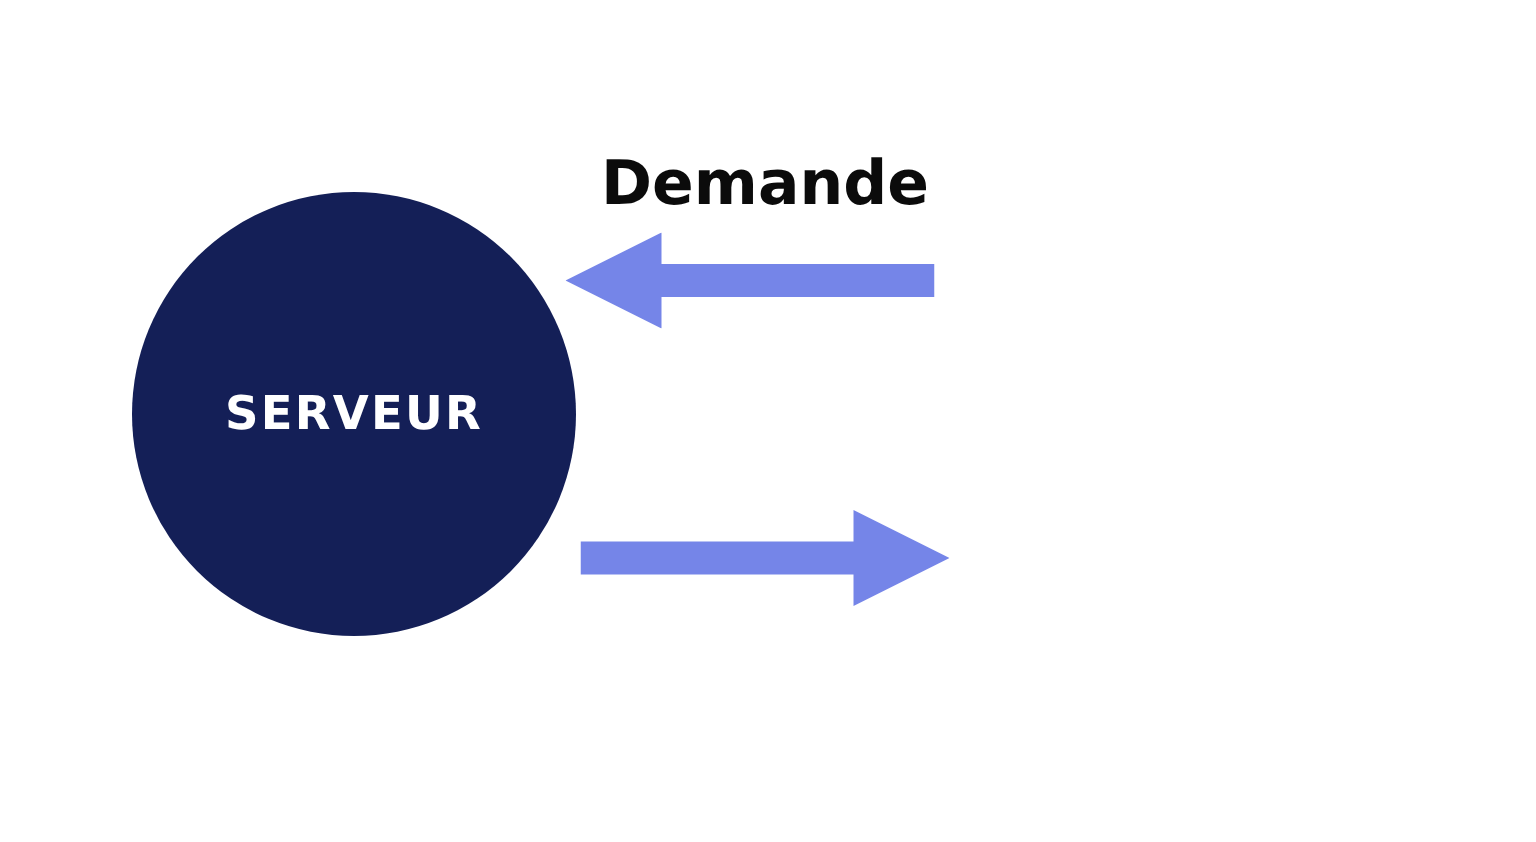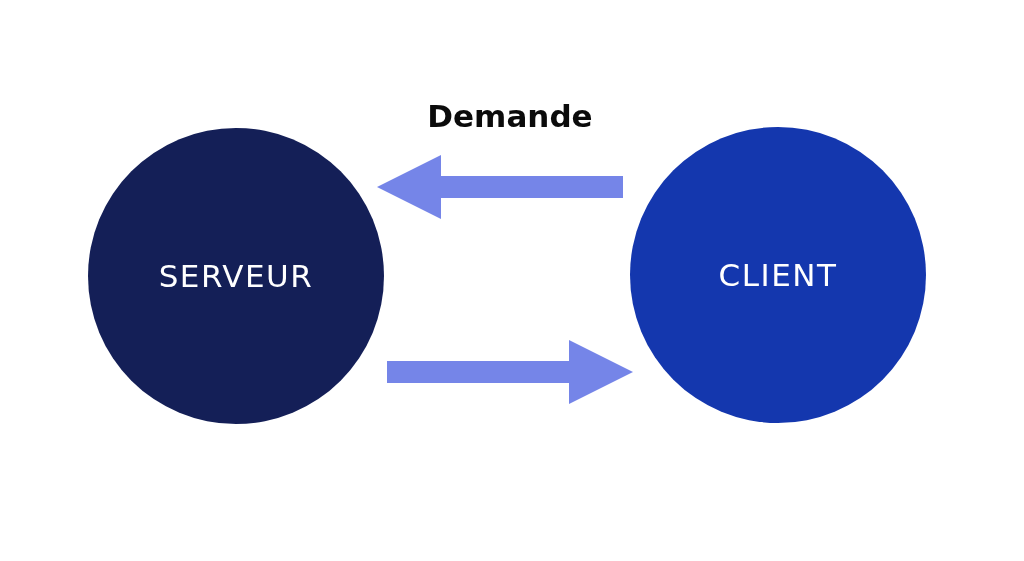--- a/index.html
+++ b/index.html
@@ -17,21 +17,21 @@
   }
   .node {
     position: absolute;
     border-radius: 50%;
     display: flex;
     align-items: center;
     justify-content: center;
   }
   .node-label {
     color: var(--node-text, #ffffff);
-    font-weight: 400;
+    font-weight: 700;
     font-size: 31px;
     letter-spacing: 1.5px;
     text-align: right;
   }
   .node-server {
     left: 88px;
     top: 128px;
     width: 296px;
     height: 296px;
     background: var(--server-circle, #141f57);
@@ -51,37 +51,34 @@
   .arrow svg { display: block; width: 100%; height: 100%; }
   .arrow polygon { fill: var(--arrow, #7585e8); }
   .arrow-demande { left: 377px; top: 155px; }
   .arrow-reponse { left: 387px; top: 340px; }
   .edge-label {
     position: absolute;
     width: 300px;
     text-align: center;
     color: var(--label-text, #0b0b0b);
     font-weight: 700;
-    font-size: 31px;
+    font-size: 41px;
   }
   .label-demande { left: 360px; top: 98px; }
   .label-reponse { left: 364px; top: 425px; }
 </style>
 </head>
 <body>
 
 <div class="canvas">
 
   <div class="node node-server">
     <span class="node-label">SERVEUR</span>
   </div>
 
-  <div class="node node-client">
-    <span class="node-label">CLIENT</span>
-  </div>
 
   <div class="edge-label label-demande">Demande</div>
 
   <div class="arrow arrow-demande">
     <svg viewBox="0 0 246 64" xmlns="http://www.w3.org/2000/svg" aria-hidden="true">
       <polygon points="0,32 64,0 64,21 246,21 246,43 64,43 64,64"></polygon>
     </svg>
   </div>
 
   <div class="arrow arrow-reponse">

